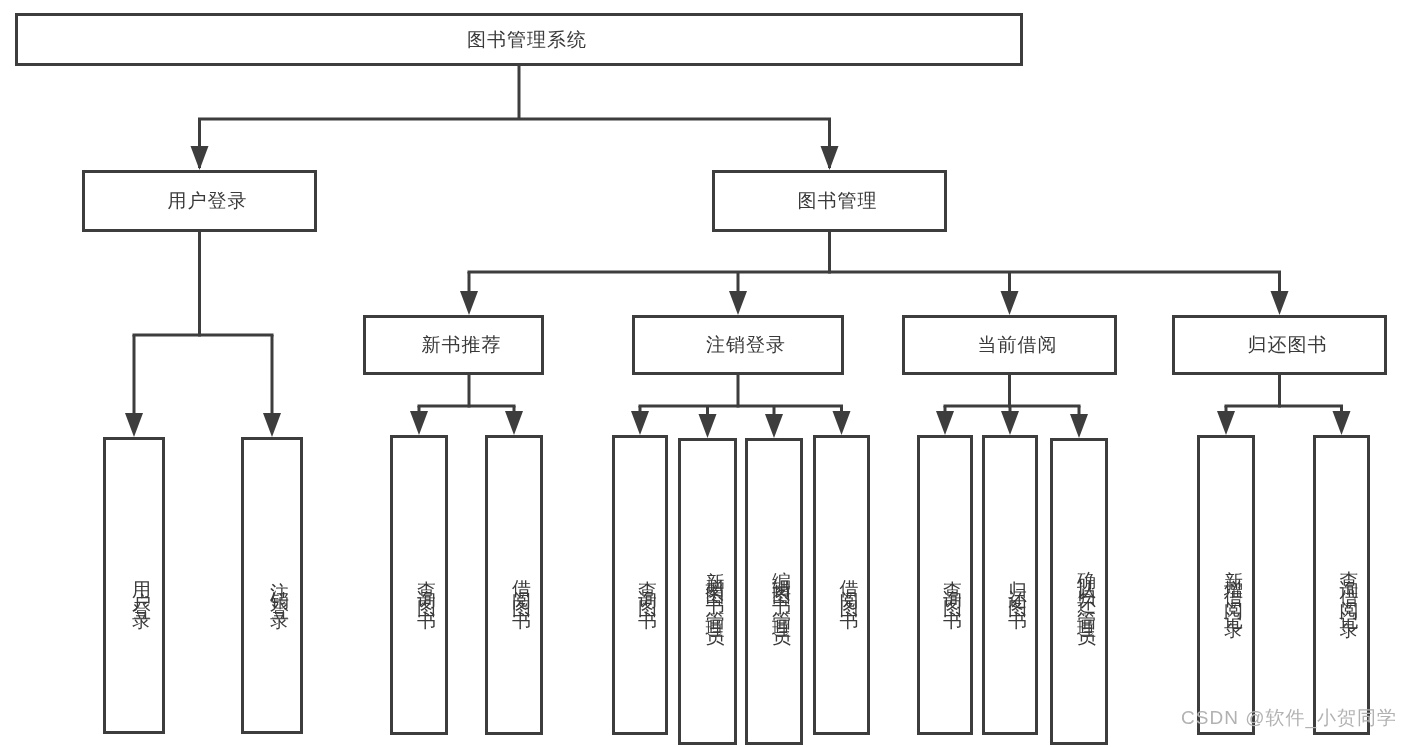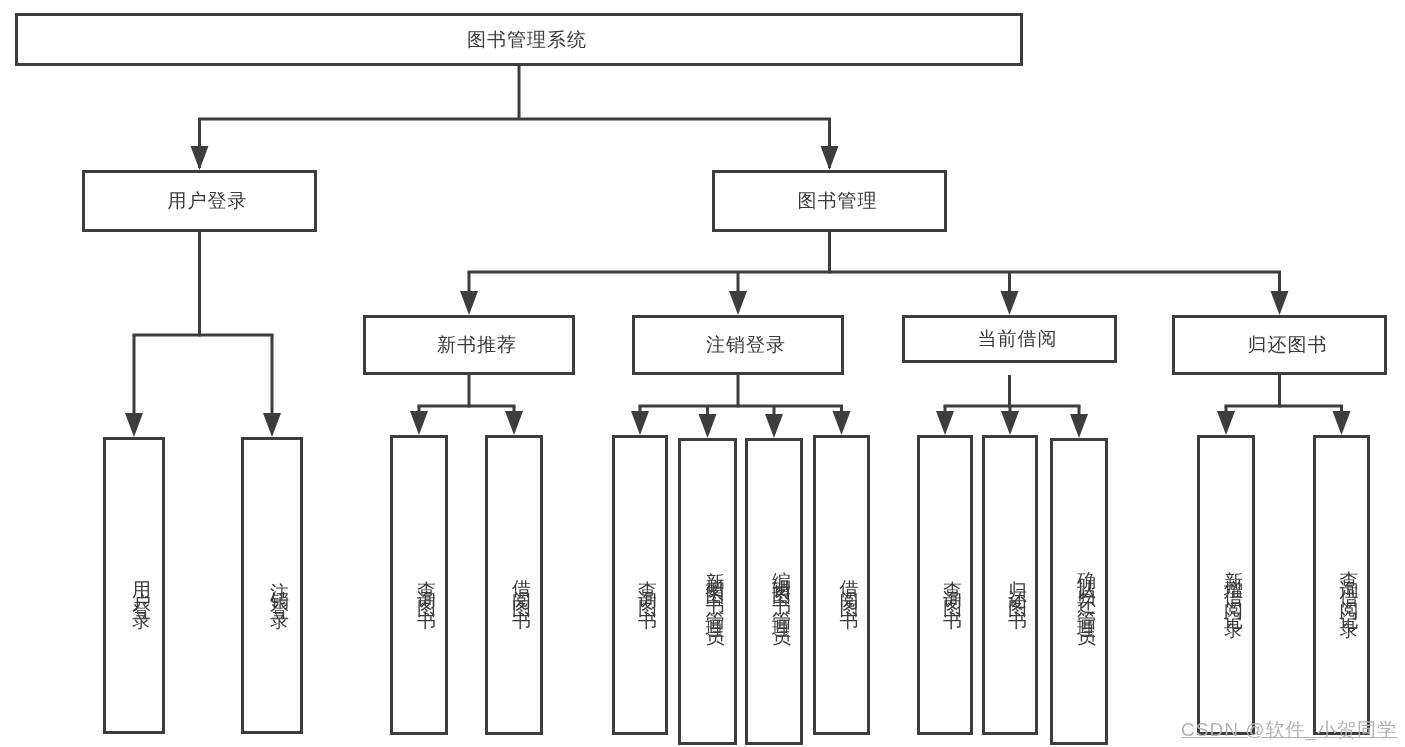--- a/index.html
+++ b/index.html
@@ -13,22 +13,22 @@
     border:3px solid #3d3d3d;color:#3a3a3a;
     display:flex;align-items:center;justify-content:center;text-align:left;padding-left:16px;
   }
   .hbox{font-size:19px;letter-spacing:1px;}
   .vbox span{
     writing-mode:vertical-rl;text-orientation:upright;
     font-size:19px;letter-spacing:10px;line-height:1;
   }
   .vbox.long span{letter-spacing:8px;}
   .watermark{
-    position:absolute;right:8px;bottom:4px;z-index:3;
-    font-size:19px;color:#b2b2b2;letter-spacing:1px;white-space:nowrap;text-decoration:underline;
+    position:absolute;right:8px;bottom:16px;z-index:3;
+    font-size:19px;color:#b2b2b2;letter-spacing:1px;white-space:nowrap;
   }
 </style>
 </head>
 <body>
 
 <div class="stage">
 
   <svg class="wires" width="1405" height="747" viewBox="0 0 1405 747">
     <g stroke="#3d3d3d" stroke-width="3" fill="none">
 
@@ -99,27 +99,27 @@
     <span>图书管理系统</span>
   </div>
 
   <div class="node hbox" style="left:82px;top:170px;width:235px;height:62px">
     <span>用户登录</span>
   </div>
   <div class="node hbox" style="left:712px;top:170px;width:235px;height:62px">
     <span>图书管理</span>
   </div>
 
-  <div class="node hbox" style="left:363px;top:315px;width:212px;height:60px">
+  <div class="node hbox" style="left:363px;top:315px;width:181px;height:60px">
     <span>新书推荐</span>
   </div>
   <div class="node hbox" style="left:632px;top:315px;width:212px;height:60px">
     <span>注销登录</span>
   </div>
-  <div class="node hbox" style="left:902px;top:315px;width:215px;height:48px">
+  <div class="node hbox" style="left:902px;top:315px;width:215px;height:60px">
     <span>当前借阅</span>
   </div>
   <div class="node hbox" style="left:1172px;top:315px;width:215px;height:60px">
     <span>归还图书</span>
   </div>
 
   <div class="node vbox" style="left:103px;top:437px;width:62px;height:297px">
     <span>用户登录</span>
   </div>
   <div class="node vbox" style="left:241px;top:437px;width:62px;height:297px">

